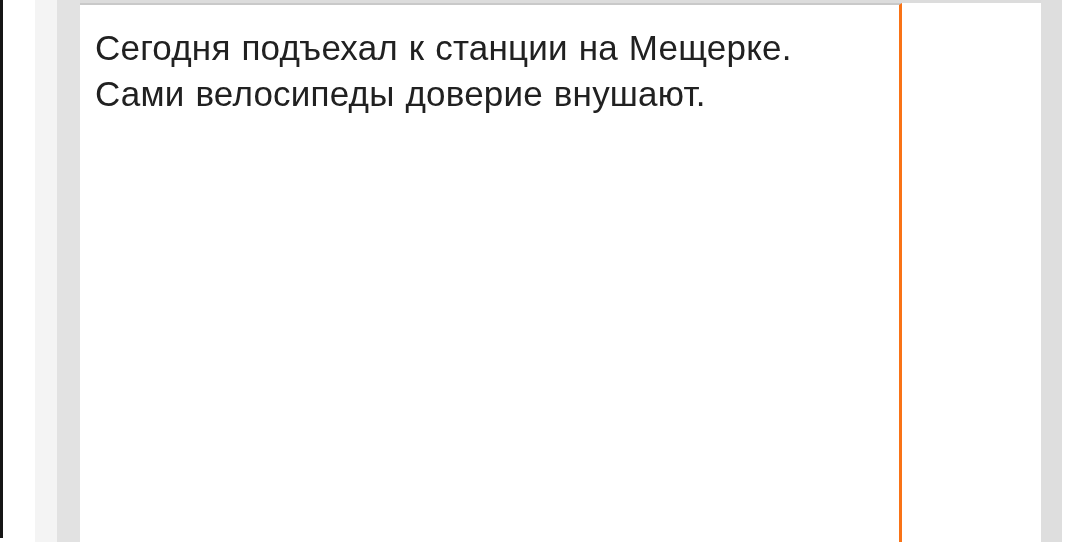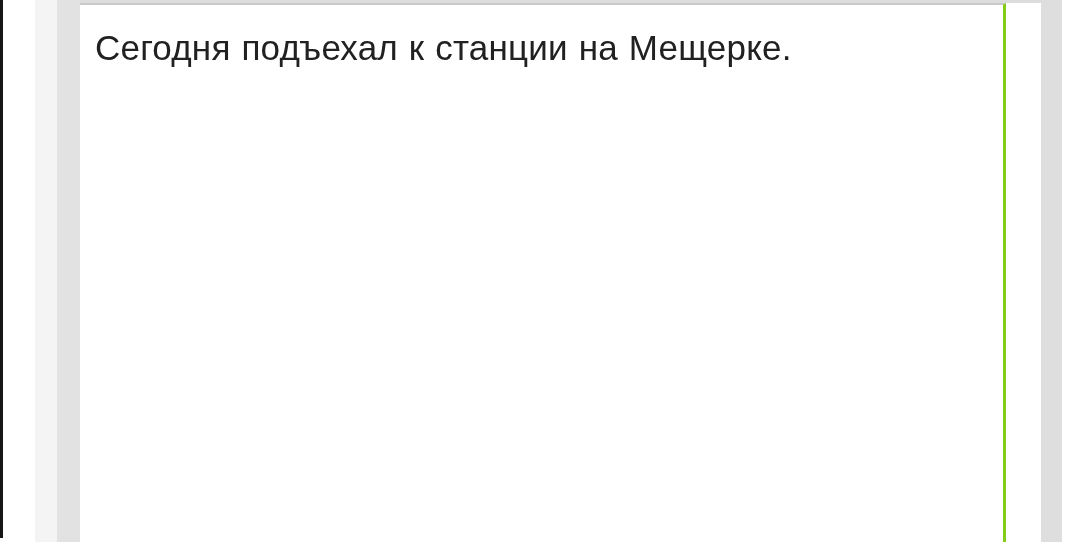--- a/index.html
+++ b/index.html
@@ -50,25 +50,25 @@
     top: 0;
     width: 962px;
     height: 3px;
     background: #dcdcdc;
   }
   
   .text-card {
     position: absolute;
     left: 80px;
     top: 3px;
-    width: 926px;
+    width: 822px;
     height: 539px;
     background: #ffffff;
     border-top: 2px solid #c9c9c9;
-    border-right: 3px solid #84cc16;
+    border-right: 3px solid #f97316;
     box-sizing: border-box;
     overflow: hidden;
   }
   .text-card-inner {
     padding: 20px 25px 0 15px;
   }
   .review-paragraph {
     font-size: 35px;
     line-height: 46px;
     color: #212121;
@@ -94,18 +94,19 @@
 
   <div class="gutter-light"></div>
 
   <div class="gutter-dark"></div>
 
   <div class="card-top-strip"></div>
 
   <div class="text-card">
     <div class="text-card-inner">
       <div class="review-paragraph">Сегодня подъехал к станции на Мещерке.</div>
+      <div class="review-paragraph">Сами велосипеды доверие внушают.</div>
     </div>
   </div>
 
   <div class="right-gutter"></div>
 
 </div>
 
 </body></html>

